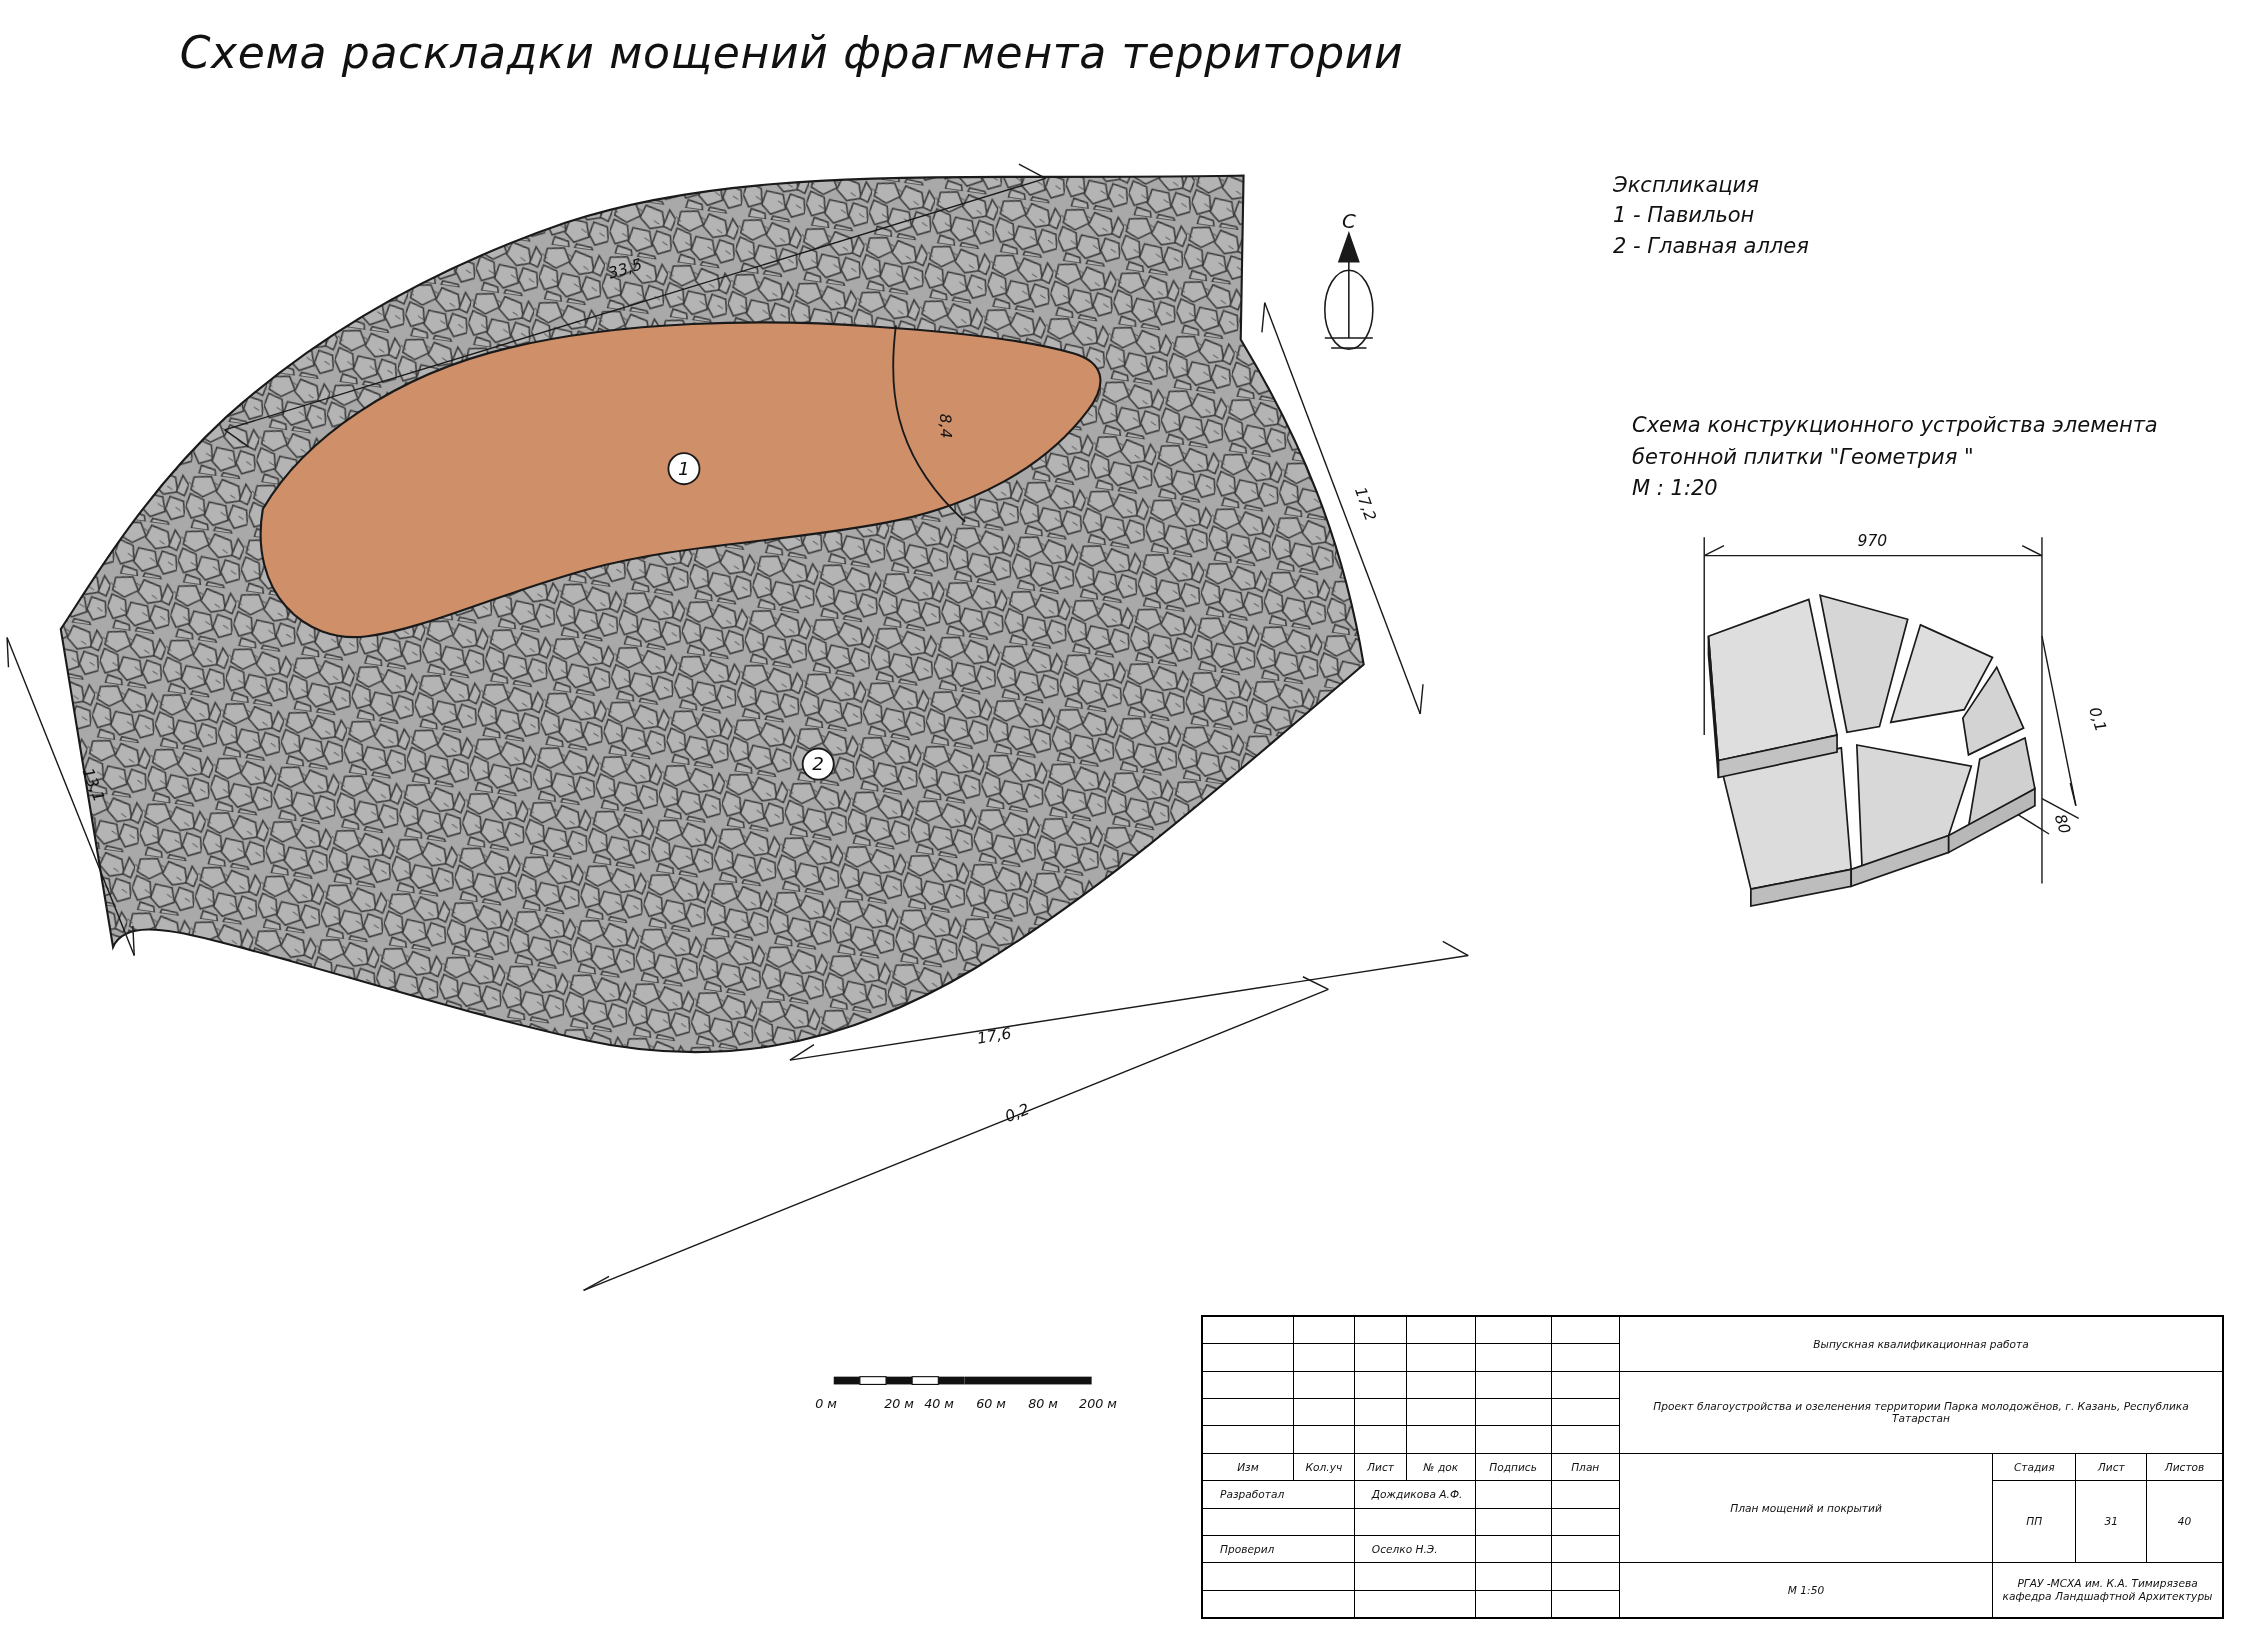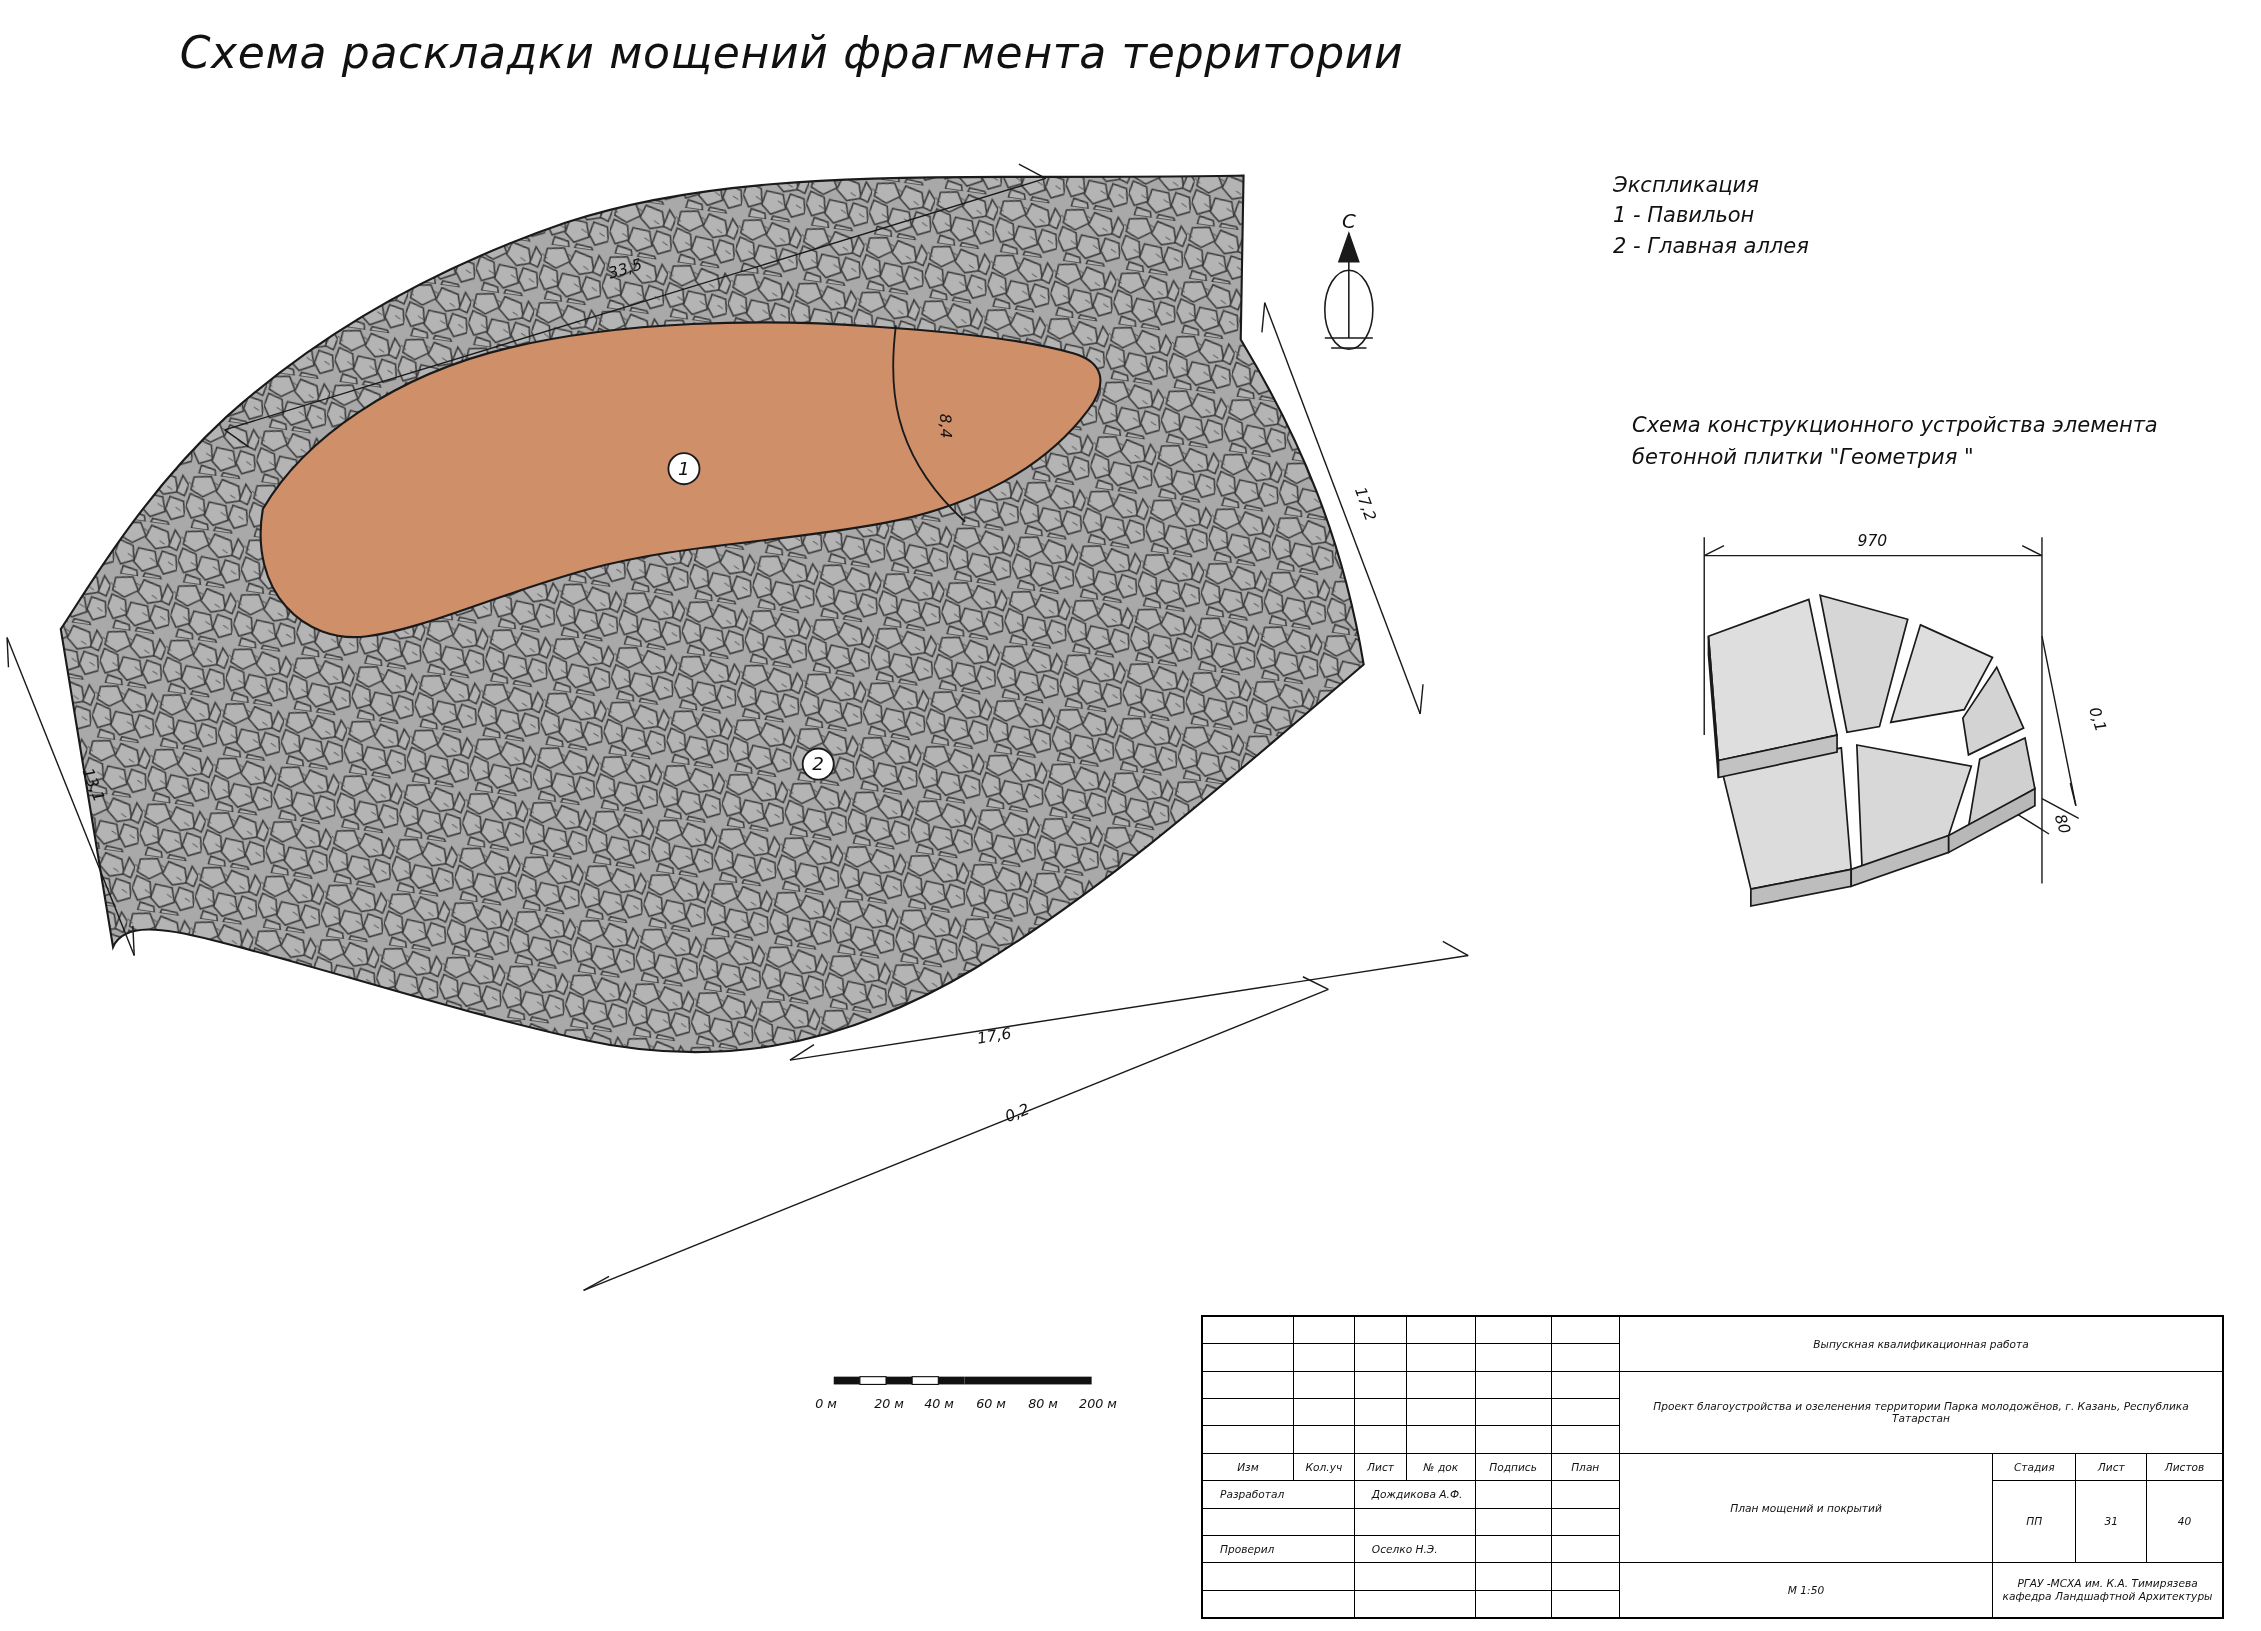--- a/index.html
+++ b/index.html
@@ -80,20 +80,21 @@
 
   <div id="explication">
     <div>Экспликация</div>
     <div>1 -  Павильон</div>
     <div>2 -  Главная аллея</div>
   </div>
 
   <div id="construction-note">
     <div>Схема конструкционного устройства элемента</div>
     <div>бетонной плитки  "Геометрия "</div>
+    <div>М : 1:20</div>
   </div>
 
   <svg class="layer" viewBox="0 0 3200 2309">
     <defs>
 
       <pattern id="pavingPattern" width="90" height="78" patternUnits="userSpaceOnUse" patternTransform="rotate(8)">
         <rect width="90" height="78" fill="#a9a9a9"></rect>
         <g stroke="#3a3a3a" stroke-width="2.2" fill="#b4b4b4">
           <polygon points="6,6 30,2 40,20 22,32 4,24"></polygon>
           <polygon points="46,4 70,10 76,30 56,36 40,22"></polygon>
@@ -214,21 +215,21 @@
       <polygon points="2418,900 2432,1076 2432,1100 2418,926" fill="#c8c8c8"></polygon>
     </g>
 
     <text x="2650" y="772" text-anchor="middle" font-size="22" font-style="italic" font-family="DejaVu Sans, sans-serif" fill="#111">970</text>
     <text x="2962" y="1020" text-anchor="middle" font-size="22" font-style="italic" font-family="DejaVu Sans, sans-serif" fill="#111" transform="rotate(72 2962 1020)">0,1</text>
     <text x="2912" y="1168" text-anchor="middle" font-size="22" font-style="italic" font-family="DejaVu Sans, sans-serif" fill="#111" transform="rotate(72 2912 1168)">80</text>
   </svg>
 
   <div id="scalebar-labels">
     <span style="left:13px;">0 м</span>
-    <span style="left:76px;">20 м</span>
+    <span style="left:86px;">20 м</span>
     <span style="left:126px;">40 м</span>
     <span style="left:178px;">60 м</span>
     <span style="left:230px;">80 м</span>
     <span style="left:285px;">200 м</span>
   </div>
 
   <div id="stamp">
     <table>
       <colgroup>
         <col style="width:85px">

